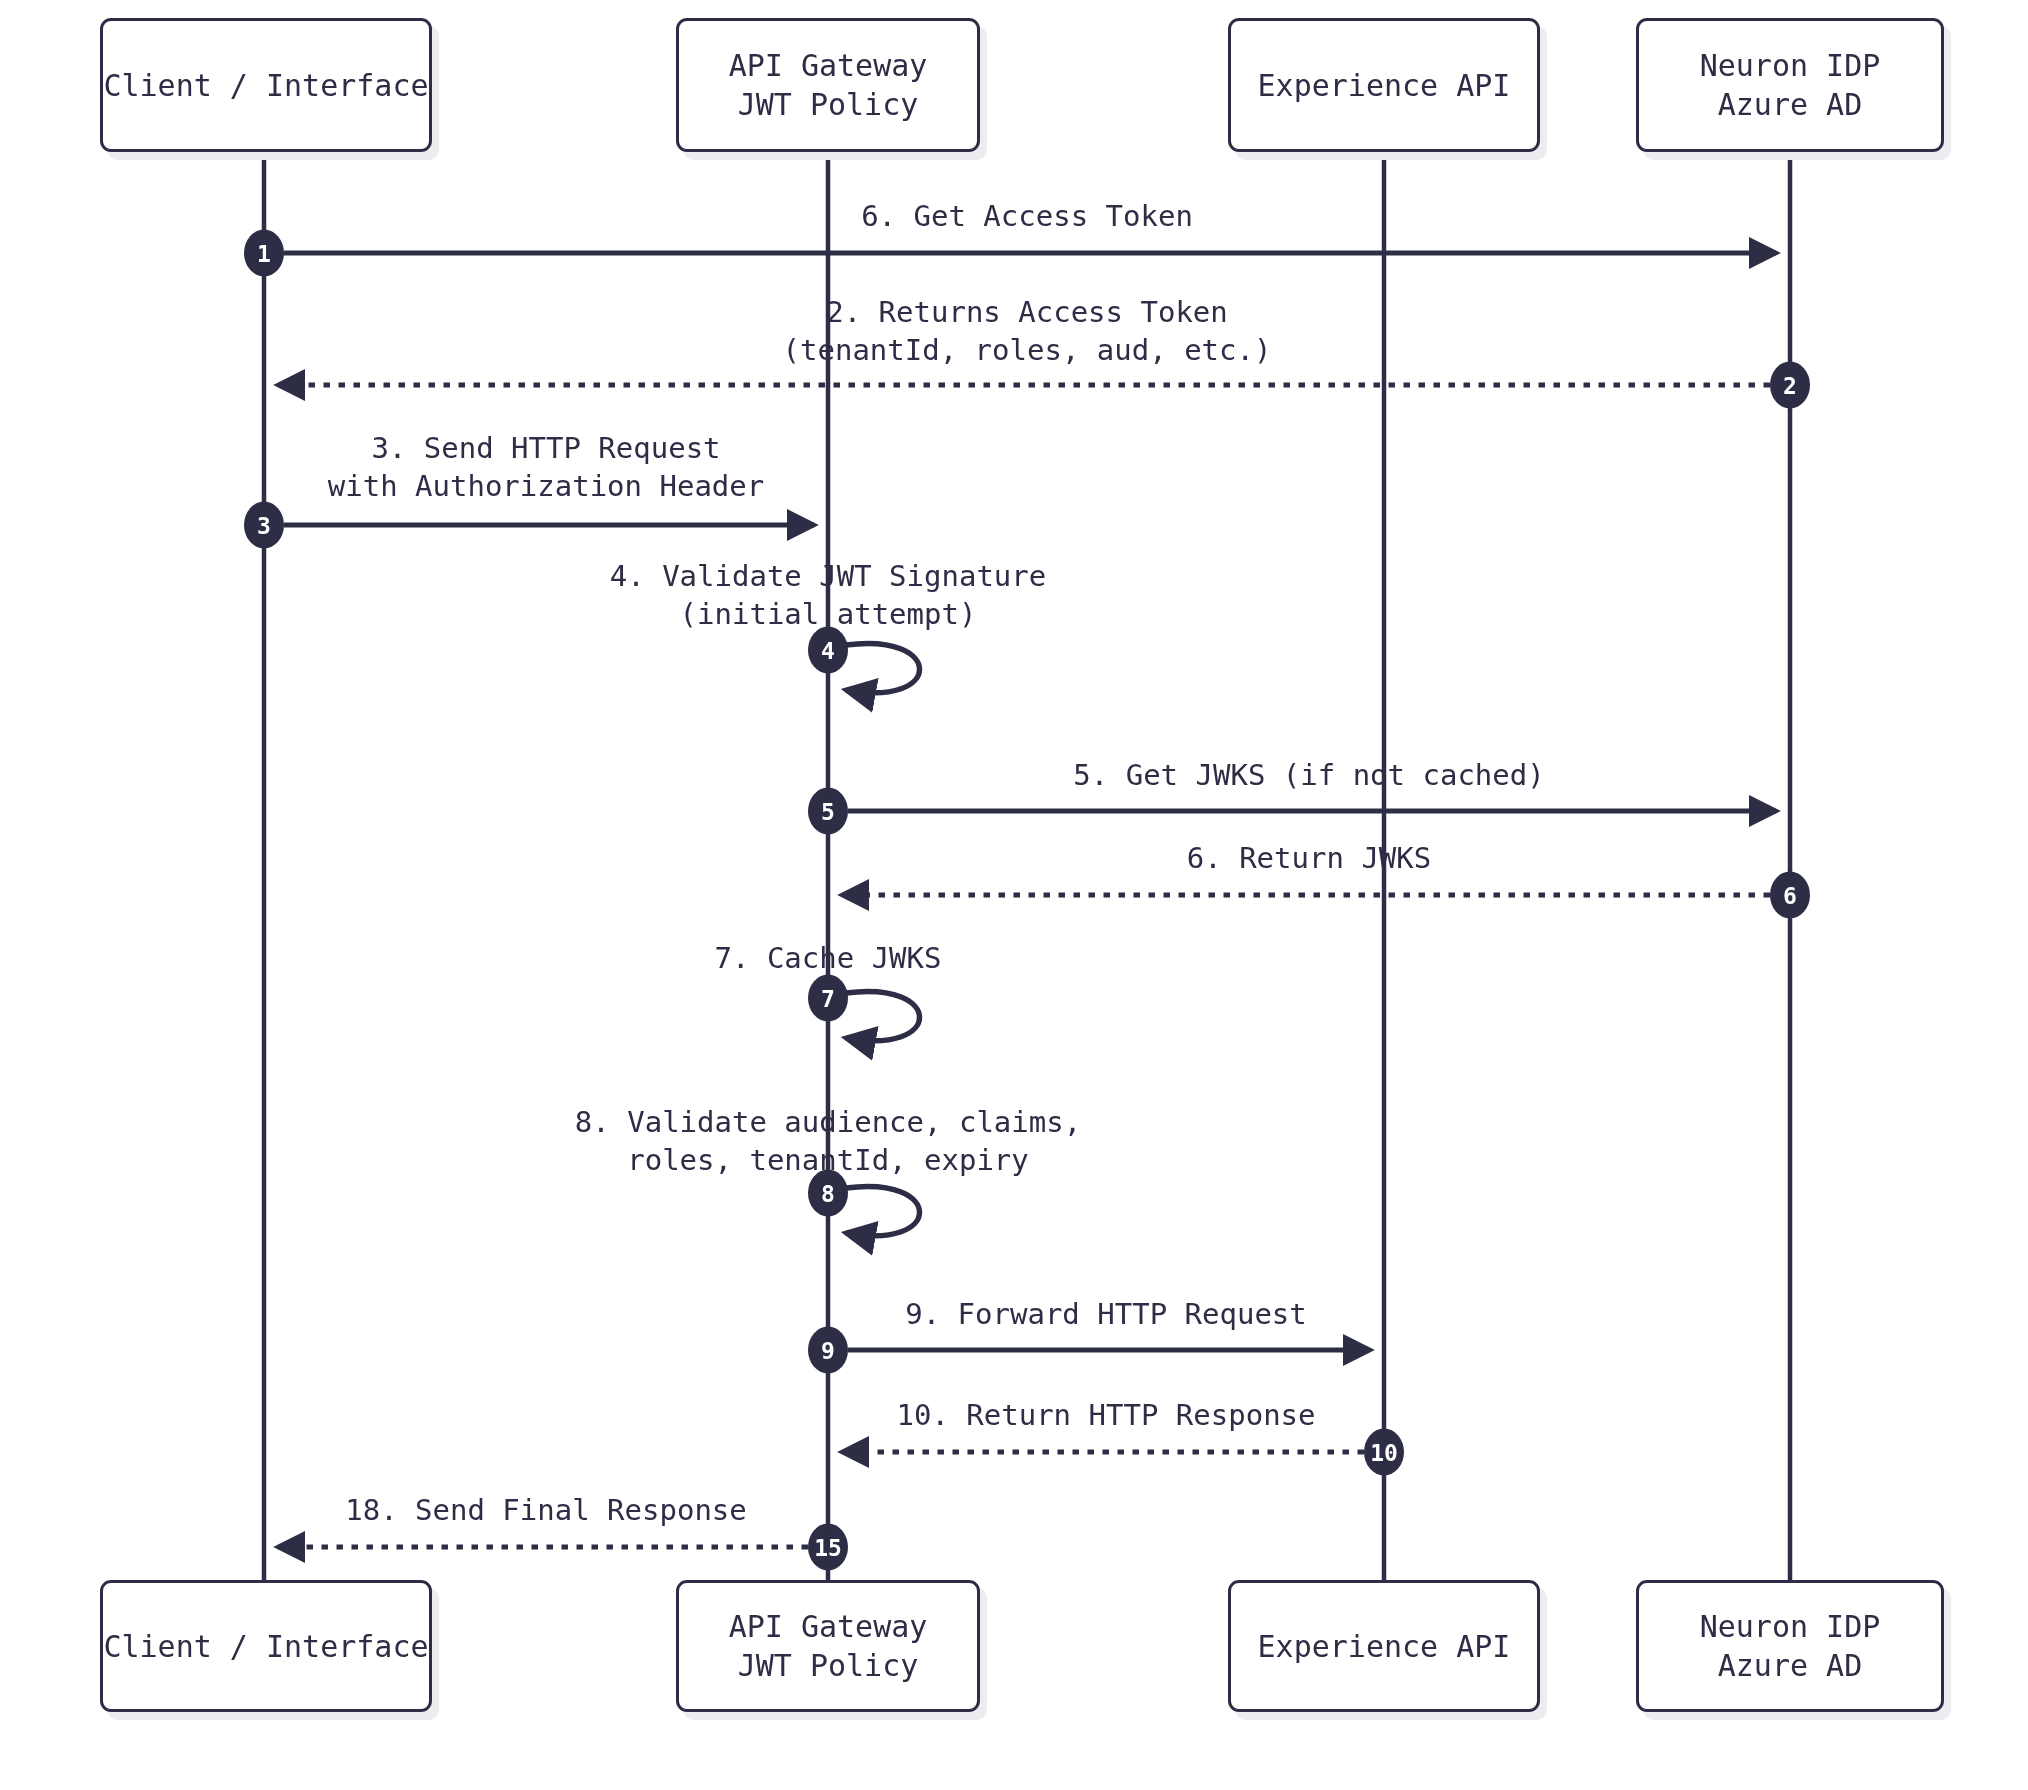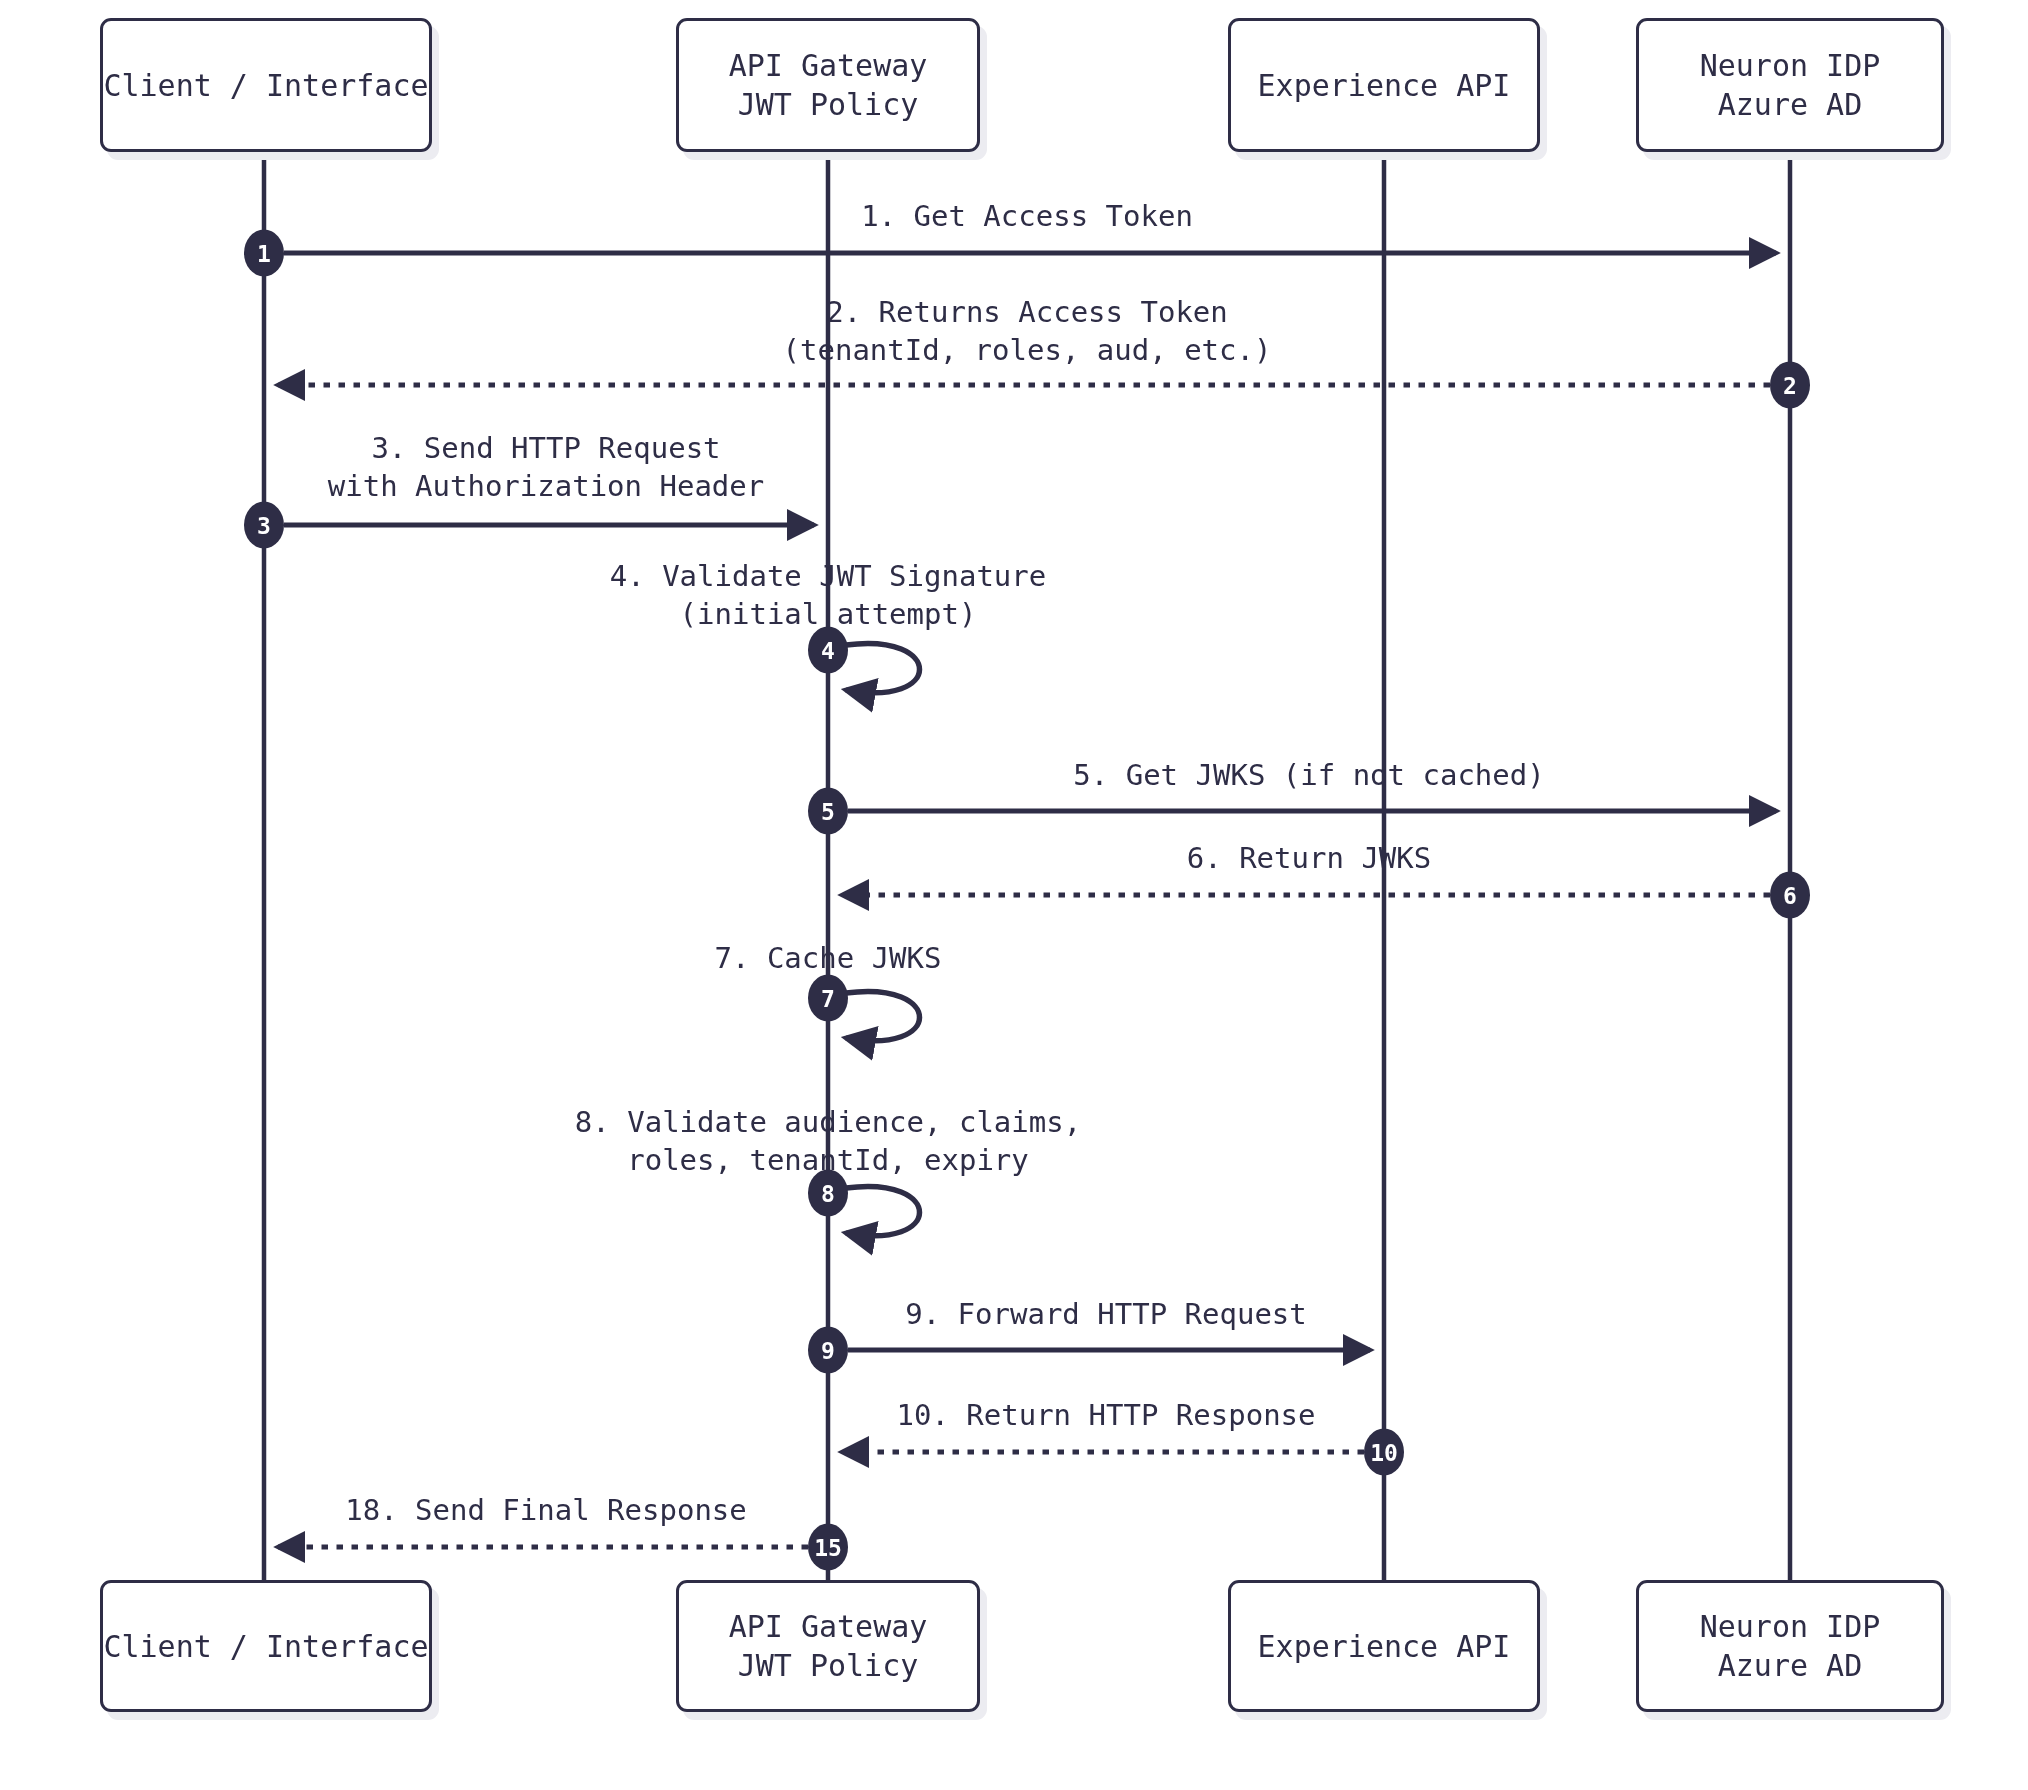--- a/index.html
+++ b/index.html
@@ -75,21 +75,21 @@
   <div class="actor-box" style="left:1636px; top:18px; width:308px; height:134px;">Neuron IDP
 Azure AD</div>
 
   <div class="actor-box" style="left:100px; top:1580px; width:332px; height:132px;">Client / Interface</div>
   <div class="actor-box" style="left:676px; top:1580px; width:304px; height:132px;">API Gateway
 JWT Policy</div>
   <div class="actor-box" style="left:1228px; top:1580px; width:312px; height:132px;">Experience API</div>
   <div class="actor-box" style="left:1636px; top:1580px; width:308px; height:132px;">Neuron IDP
 Azure AD</div>
 
-  <div class="msg-label" style="left:1027px; top:197px;">1. Get Access Token</div>
+  <div class="msg-label" style="left:1027px; top:197px;">6. Get Access Token</div>
   <div class="msg-label" style="left:1027px; top:293px;">2. Returns Access Token
 (tenantId, roles, aud, etc.)</div>
   <div class="msg-label" style="left:546px;  top:429px;">3. Send HTTP Request
 with Authorization Header</div>
   <div class="msg-label" style="left:828px;  top:557px;">4. Validate JWT Signature
 (initial attempt)</div>
   <div class="msg-label" style="left:1309px; top:756px;text-align:center;">5. Get JWKS (if not cached)</div>
   <div class="msg-label" style="left:1309px; top:839px;">6. Return JWKS</div>
   <div class="msg-label" style="left:828px;  top:939px;">7. Cache JWKS</div>
   <div class="msg-label" style="left:828px;  top:1103px;">8. Validate audience, claims,

